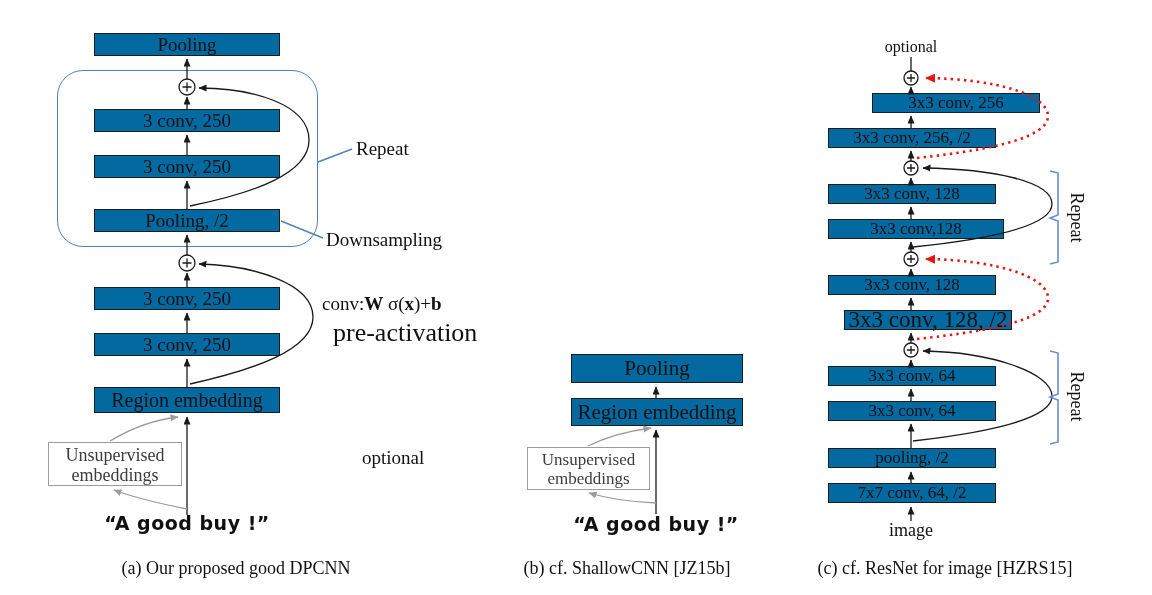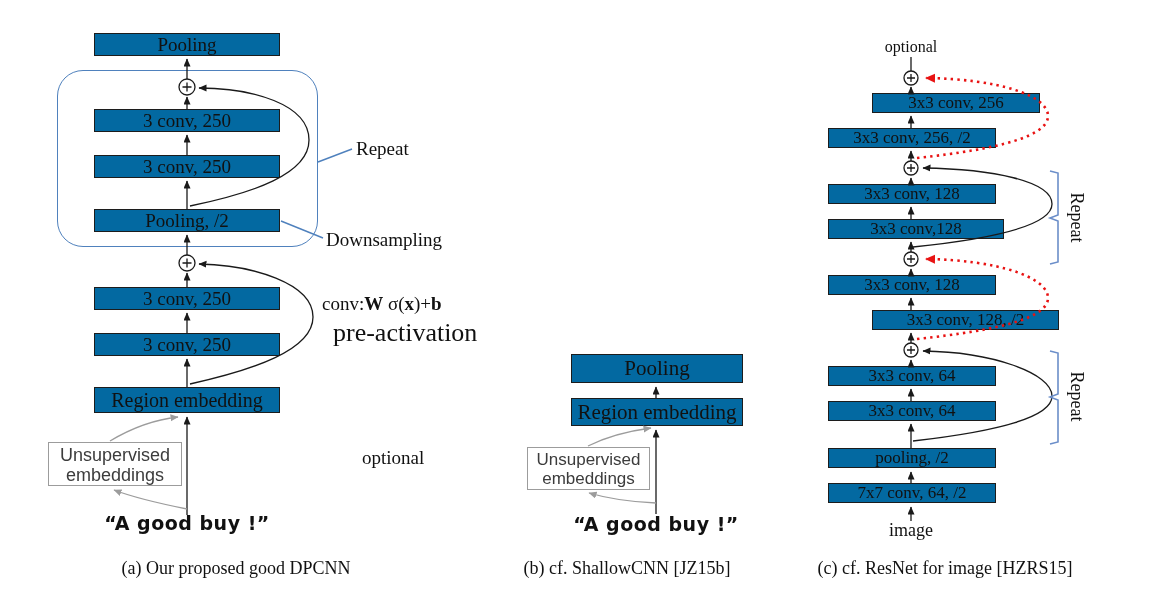--- a/index.html
+++ b/index.html
@@ -4,21 +4,21 @@
 <style>
   html,body { margin:0; padding:0; background:#ffffff; }
   .canvas { position:relative; width:1152px; height:595px; background:#ffffff; overflow:hidden;
             font-family:"Liberation Serif", serif; }
   .box { position:absolute; border:1.4px solid #1c1c1c; background:#0369a1; box-sizing:border-box;
          display:flex; align-items:center; justify-content:center; color:#111;
          font-family:Liberation Serif, serif; }
   .lbl { position:absolute; color:#111; white-space:nowrap; font-family:"Liberation Serif", serif; }
   .center { text-align:center; }
   .graybox { position:absolute; border:1.5px solid #9c9c9c; background:#ffffff; box-sizing:border-box;
-             color:#3c3c3c; text-align:center; font-family:Liberation Sans, sans-serif; }
+             color:#3c3c3c; text-align:center; font-family:Liberation Serif, serif; }
   .bluerect { position:absolute; border:1.6px solid #4f81bd; border-radius:26px; box-sizing:border-box; }
   .handw { font-family:"DejaVu Sans", sans-serif; font-weight:700; letter-spacing:0.5px; }
   .rot { transform:rotate(90deg); }
   .bf { font-weight:700; }
   svg.overlay { position:absolute; left:0; top:0; pointer-events:none; }
 </style>
 </head>
 <body>
 
 <div class="canvas">
@@ -100,21 +100,21 @@
     </div>
   <div class="box" style="left:828px; top:184px; width:168px; height:20px; font-size:17px;">
       <span>3x3 conv, 128</span>
     </div>
   <div class="box" style="left:828px; top:219px; width:176px; height:20px; font-size:17px;">
       <span>3x3 conv,128</span>
     </div>
   <div class="box" style="left:828px; top:275px; width:168px; height:20px; font-size:17px;">
       <span>3x3 conv, 128</span>
     </div>
-  <div class="box" style="left:872px; top:310px; width:187px; height:20px; font-size:17px;">
+  <div class="box" style="left:844px; top:310px; width:168px; height:20px; font-size:23px;">
       <span>3x3 conv, 128, /2</span>
     </div>
   <div class="box" style="left:828px; top:366px; width:168px; height:20px; font-size:17px;">
       <span>3x3 conv, 64</span>
     </div>
   <div class="box" style="left:828px; top:401px; width:168px; height:20px; font-size:17px;">
       <span>3x3 conv, 64</span>
     </div>
   <div class="box" style="left:828px; top:448px; width:168px; height:20px; font-size:17px;">
       <span>pooling, /2</span>

